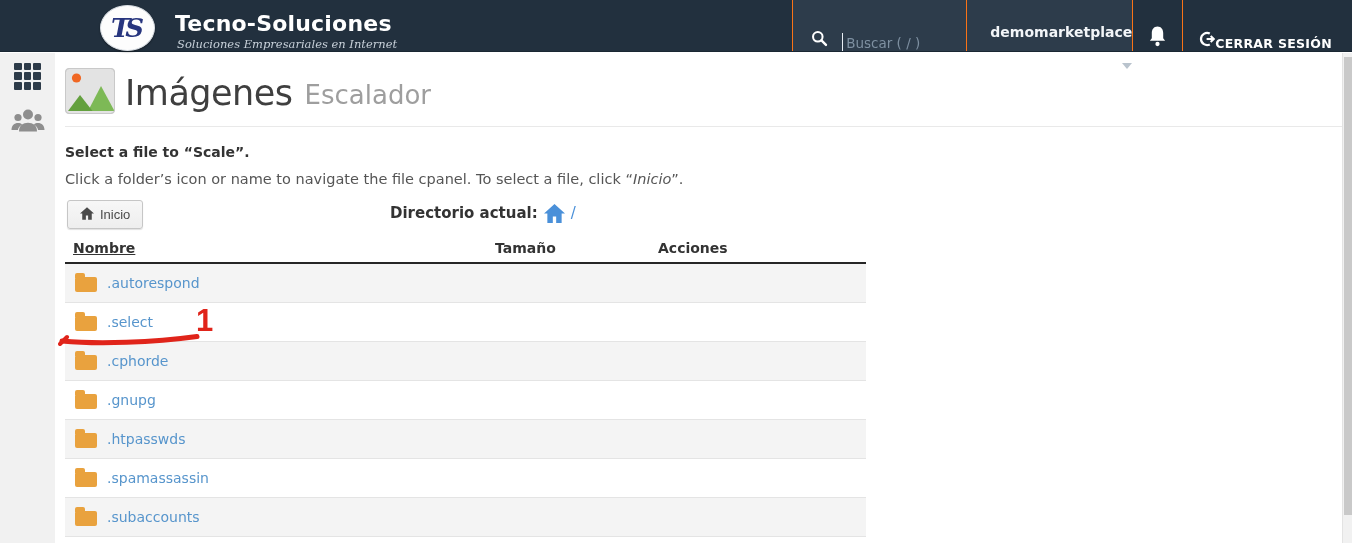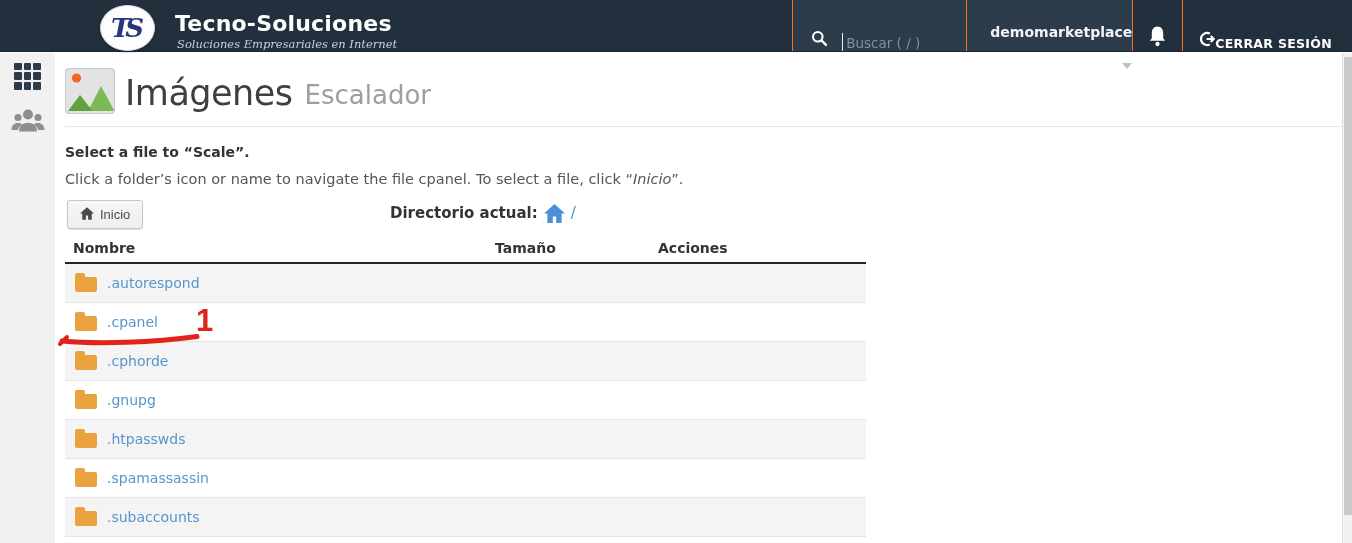--- a/index.html
+++ b/index.html
@@ -86,21 +86,21 @@
   .curdir-label { font-size:15px; font-weight:700; color:#333; }
   .curdir-path { font-size:15px; color:#4a90d9; font-weight:400; }
 
   
   .filetable { margin-top:4px; width:801px; }
   .t-head {
     display:grid; grid-template-columns:430px 163px 208px; align-items:center;
     height:30px; border-bottom:2px solid #262626;
   }
   .t-head .col { font-size:14px; font-weight:700; color:#333; }
-  .t-head .col:first-child { padding-left:8px; }
+  .t-head .col:first-child { padding-left:8px;text-decoration:underline; }
   .t-row {
     height:39px; display:flex; align-items:center; padding-left:10px;
     border-bottom:1px solid #e4e4e4; background:#fff;
   }
   .t-row.alt { background:#f4f4f4; }
   .folder {
     position:relative; width:22px; height:15px; background:#e9a23e; border-radius:2px;
     margin-top:3px; cursor:pointer; flex:0 0 auto;
   }
   .folder::before {
@@ -254,21 +254,21 @@
       <span class="col">Tamaño</span>
       <span class="col">Acciones</span>
     </div>
 
     <div class="t-row alt">
       <span class="folder"></span>
       <a class="file-link">.autorespond</a>
     </div>
     <div class="t-row">
       <span class="folder"></span>
-      <a class="file-link">.cpanel</a>
+      <a class="file-link">.select</a>
     </div>
     <div class="t-row alt">
       <span class="folder"></span>
       <a class="file-link">.cphorde</a>
     </div>
     <div class="t-row">
       <span class="folder"></span>
       <a class="file-link">.gnupg</a>
     </div>
     <div class="t-row alt">

